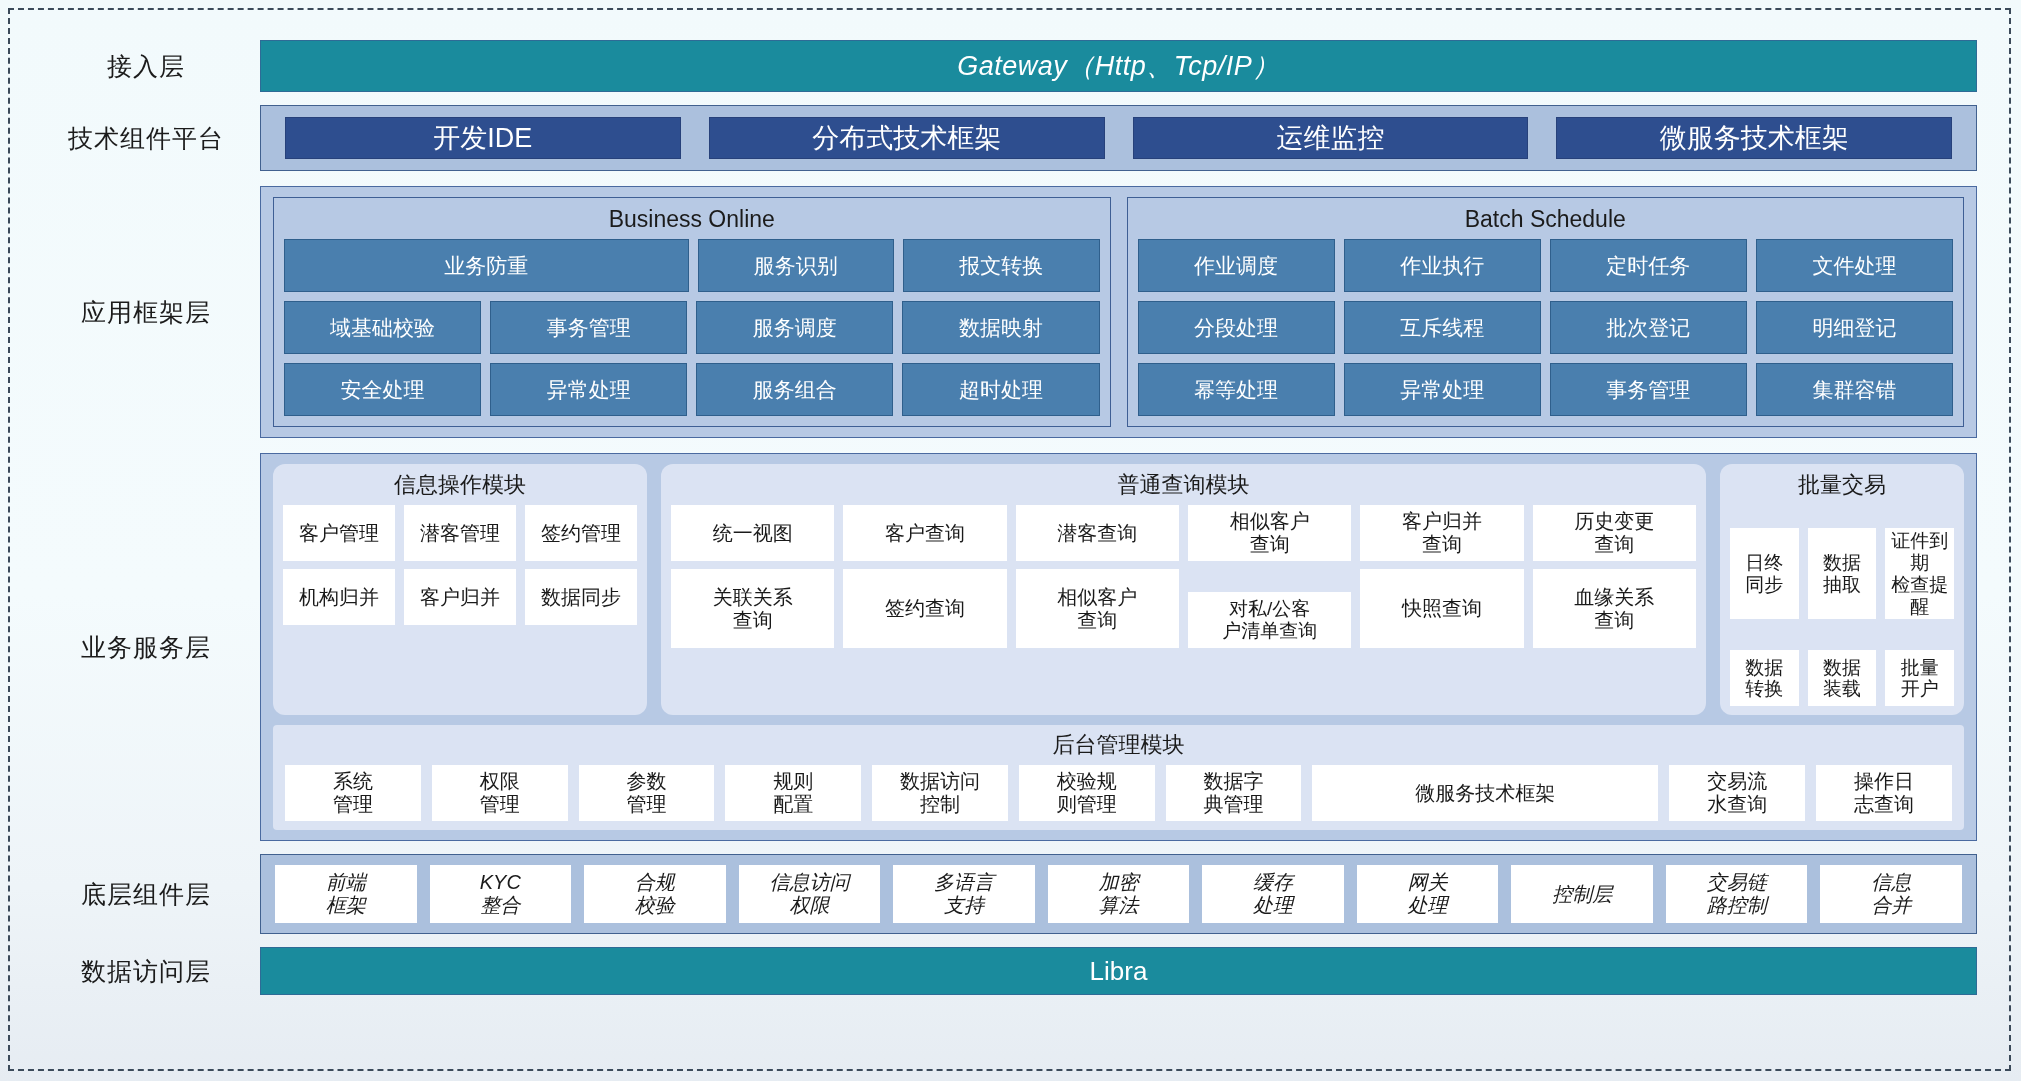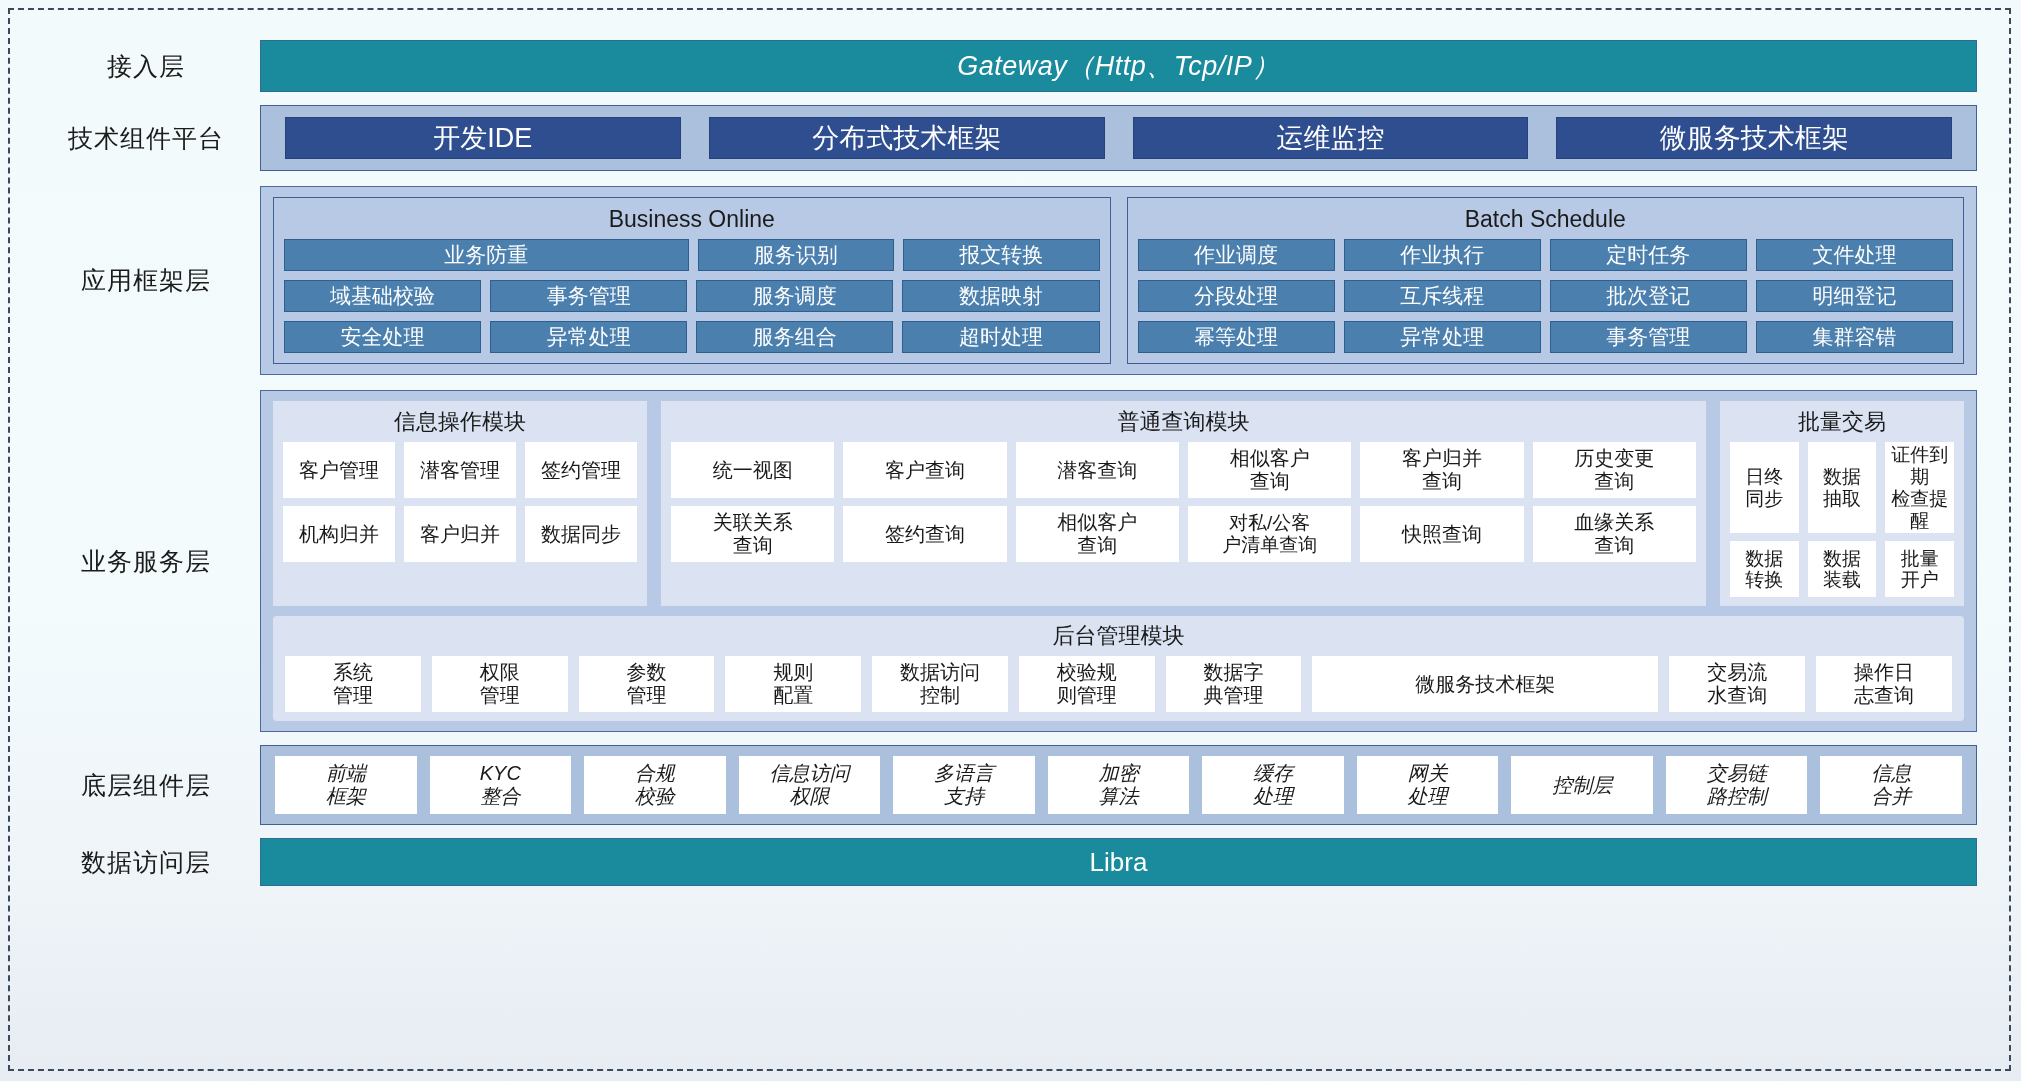--- a/index.html
+++ b/index.html
@@ -86,42 +86,42 @@
   .app-group-title {
     text-align: center;
     font-size: 23px;
     color: #1b1b1b;
     padding: 2px 0 6px 0;
   }
   .app-grid { display: flex; flex-direction: column; gap: 9px; }
   .app-line { display: flex; gap: 9px; }
   .app-cell {
     flex: 1 1 0;
-    height: 32px;
+    height: 53px;
     background: #4a7fae;
     border: 1px solid #2f5f8c;
     color: #ffffff;
     font-size: 21px;
     display: flex; align-items: center; justify-content: center;
     text-align: center;
     line-height: 1.1;
   }
   .app-cell.wide2 { flex: 2.07 1 0; }
 
   
   .svc-panel {
     background: #b7c9e4;
     border: 1px solid #4a6aa0;
     padding: 10px 12px;
     display: flex; flex-direction: column; gap: 10px;
   }
   .svc-top { display: flex; gap: 14px; }
   .svc-group {
     background: #dbe3f3;
-    border-radius: 0;
+    border-radius: 12px;
     padding: 5px 10px 9px 10px;
     display: flex; flex-direction: column;
   }
   .svc-group.g-info { flex: 0 0 374px; }
   .svc-group.g-query { flex: 1 1 auto; }
   .svc-group.g-batch { flex: 0 0 244px; }
   .svc-title {
     text-align: center; font-size: 22px; color: #1b1b1b;
     padding: 1px 0 5px 0;
   }
@@ -131,21 +131,21 @@
     flex: 1 1 0;
     min-height: 56px;
     background: #ffffff;
     color: #1a1a1a;
     font-size: 20px;
     display: flex; align-items: center; justify-content: center;
     text-align: center;
     line-height: 1.15;
     padding: 2px 3px;
   }
-  .svc-cell.small { font-size: 19px; }
+  .svc-cell.small { font-size: 19px; margin-top: 23px; }
 
   .admin-group {
     background: #dbe3f3;
     border-radius: 4px;
     padding: 4px 12px 9px 12px;
   }
   .admin-line { display: flex; gap: 11px; }
   .admin-cell {
     flex: 1 1 0;
     min-height: 56px;

